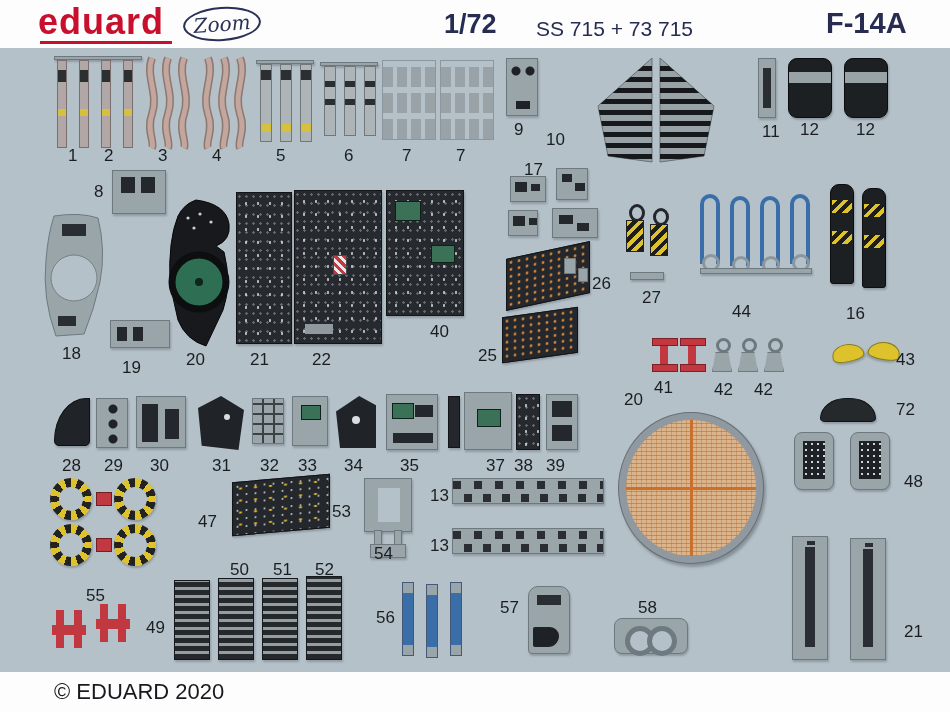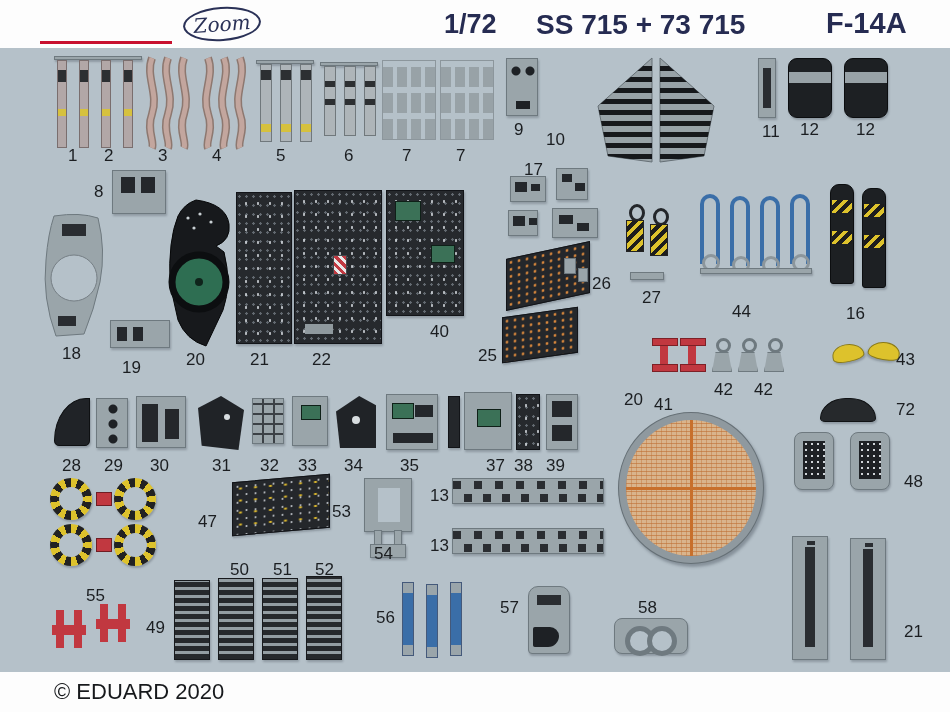--- a/index.html
+++ b/index.html
@@ -7,21 +7,21 @@
   .sheet{position:relative;width:950px;height:712px;background:#fdfdfd;overflow:hidden;
          font-family:"Liberation Sans","DejaVu Sans",sans-serif;}
   .board{position:absolute;left:0;top:48px;width:950px;height:624px;background:#b5c1c9;}
   .header{position:absolute;left:0;top:0;width:950px;height:48px;background:#fdfdfd;}
   .brand{position:absolute;left:38px;top:1px;font-size:36px;font-weight:bold;color:#c8102e;letter-spacing:1px;}
   .brand-line{position:absolute;left:40px;top:41px;width:132px;height:3px;background:#c8102e;}
   .zoom{position:absolute;left:183px;top:7px;width:78px;height:34px;border:2px solid #2a3157;border-radius:50%;
         color:#2a3157;font-family:"DejaVu Serif","Liberation Serif",serif;font-style:italic;font-size:20px;
         line-height:30px;text-align:center;transform:rotate(-4deg);}
   .scale{position:absolute;left:444px;top:9px;font-size:27px;font-weight:bold;color:#262c52;}
-  .code{position:absolute;left:536px;top:9px;font-size:28px;font-weight:bold;color:#262c52;}
+  .code{position:absolute;left:536px;top:17px;font-size:21px;font-weight:normal;color:#262c52;}
   .aircraft{position:absolute;left:826px;top:7px;font-size:29px;font-weight:bold;color:#262c52;}
   .footer{position:absolute;left:0;top:672px;width:950px;height:40px;background:#fdfdfd;}
   .copy{position:absolute;left:54px;top:7px;font-size:22px;color:#17191c;}
   .madein{position:absolute;left:608px;top:7px;font-size:22px;color:#17191c;}
   .num{position:absolute;font-size:17px;color:#1b1e21;}
   .grp{position:absolute;}
   i{display:block;position:absolute;font-style:normal;}
   .part-svg{position:absolute;}
 
   .m{background:#9aa5aa;border:1px solid #6e797f;box-shadow:1px 2px 2px rgba(45,55,65,.28);}
@@ -140,20 +140,21 @@
   .p46c::before{content:"";position:absolute;left:12px;right:12px;top:10px;bottom:12px;background:#2a2d31;}
   .p46c::after{content:"";position:absolute;left:14px;top:4px;width:8px;height:4px;background:#2a2d31;}
 </style>
 </head>
 <body>
 
 <div class="sheet">
   <div class="board"></div>
 
   <div class="header">
+    <span class="brand">eduard</span>
     <i class="brand-line"></i>
     <span class="zoom">Zoom</span>
     <span class="scale">1/72</span>
     <span class="code">SS 715 + 73 715</span>
     <span class="aircraft">F-14A</span>
   </div>
 
   <div class="grp" style="left:54px;top:56px;width:88px;height:94px">
     <i class="m" style="left:0;top:0;width:88px;height:4px"></i>
     <i class="strip" style="left:3px;top:4px"></i>
@@ -404,21 +405,21 @@
   <span class="num" style="left:642px;top:288px">27</span>
   <span class="num" style="left:62px;top:344px">18</span>
   <span class="num" style="left:122px;top:358px">19</span>
   <span class="num" style="left:186px;top:350px">20</span>
   <span class="num" style="left:250px;top:350px">21</span>
   <span class="num" style="left:312px;top:350px">22</span>
   <span class="num" style="left:430px;top:322px">40</span>
   <span class="num" style="left:478px;top:346px">25</span>
   <span class="num" style="left:732px;top:302px">44</span>
   <span class="num" style="left:846px;top:304px">16</span>
-  <span class="num" style="left:654px;top:395px">41</span>
+  <span class="num" style="left:654px;top:378px">41</span>
   <span class="num" style="left:714px;top:380px">42</span>
   <span class="num" style="left:754px;top:380px">42</span>
   <span class="num" style="left:896px;top:350px">43</span>
   <span class="num" style="left:62px;top:456px">28</span>
   <span class="num" style="left:104px;top:456px">29</span>
   <span class="num" style="left:150px;top:456px">30</span>
   <span class="num" style="left:212px;top:456px">31</span>
   <span class="num" style="left:260px;top:456px">32</span>
   <span class="num" style="left:298px;top:456px">33</span>
   <span class="num" style="left:344px;top:456px">34</span>

